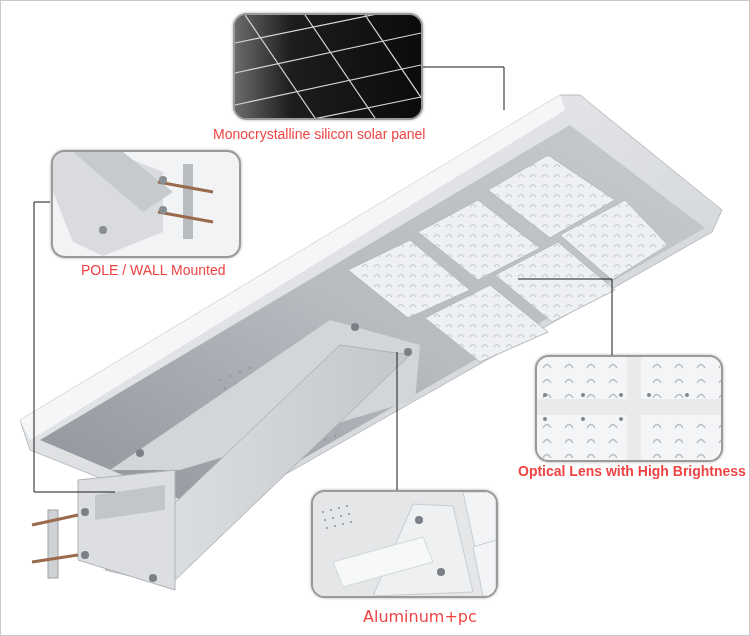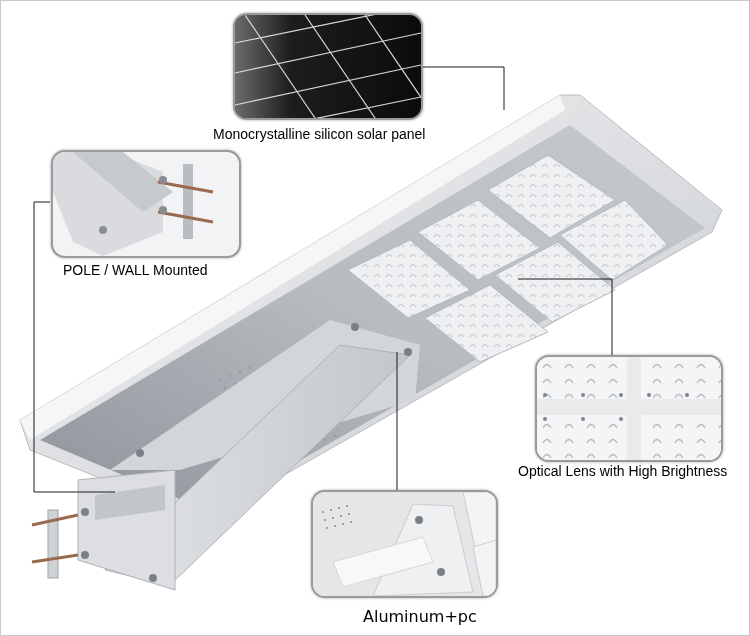--- a/index.html
+++ b/index.html
@@ -11,21 +11,21 @@
     position: absolute; left: 0; top: 0; width: 748px; height: 634px;
     border: 1px solid #c9c9c9; box-sizing: content-box;
   }
   .scene { position: absolute; left: 0; top: 0; }
   .callout-img {
     position: absolute; border-radius: 14px; overflow: hidden;
     border: 2px solid #9a9a9a; box-shadow: 0 0 3px rgba(0,0,0,0.35);
     background: #eee;
   }
   .callout-label {
-    position: absolute; color: #000000; white-space: nowrap; text-align: center;
+    position: absolute; color: #ef4444; white-space: nowrap; text-align: center;
   }
 </style>
 </head>
 <body>
 
 <div class="frame"></div>
 
 <svg class="scene" width="750" height="636" viewBox="0 0 750 636">
   <defs>
     <linearGradient id="housingTop" x1="0" y1="0" x2="1" y2="1">
@@ -136,21 +136,21 @@
     <polygon points="0,0 60,0 110,20 110,80 50,104 20,90 0,40" fill="#d9dbde"></polygon>
     <polygon points="20,0 70,0 120,40 90,60" fill="#c7cacd"></polygon>
     <rect x="130" y="12" width="10" height="75" fill="#b9bcc0"></rect>
     <line x1="105" y1="30" x2="160" y2="40" stroke="#9a6a4f" stroke-width="3"></line>
     <line x1="105" y1="60" x2="160" y2="70" stroke="#9a6a4f" stroke-width="3"></line>
     <circle cx="110" cy="28" r="4" fill="#8a8e93"></circle>
     <circle cx="110" cy="58" r="4" fill="#8a8e93"></circle>
     <circle cx="50" cy="78" r="4" fill="#8a8e93"></circle>
   </svg>
 </div>
-<div class="callout-label" style="left:63px; top:262px; font-size:14px;">POLE / WALL Mounted</div>
+<div class="callout-label" style="left:81px; top:262px; font-size:14px;">POLE / WALL Mounted</div>
 
 <div class="callout-img" style="left:535px; top:355px; width:184px; height:103px; background:#f4f5f6;">
   <svg width="184" height="103" viewBox="0 0 184 103">
     <defs>
       <pattern id="lensDots" width="22" height="15" patternUnits="userSpaceOnUse">
         <rect width="22" height="15" fill="#f4f5f6"></rect>
         <path d="M6 11 Q10 4 14 11" stroke="#b9bdc2" stroke-width="1.3" fill="none"></path>
       </pattern>
     </defs>
     <rect width="184" height="103" fill="url(#lensDots)"></rect>
@@ -161,21 +161,21 @@
         <circle cx="46" cy="38" r="2"></circle>
         <circle cx="84" cy="38" r="2"></circle>
       <circle cx="8" cy="62" r="2"></circle>
         <circle cx="46" cy="62" r="2"></circle>
         <circle cx="84" cy="62" r="2"></circle>
       <circle cx="112" cy="38" r="2"></circle>
         <circle cx="150" cy="38" r="2"></circle>
     </g>
   </svg>
 </div>
-<div class="callout-label" style="left:518px; top:463px; font-size:14px;">Optical Lens with High Brightness</div>
+<div class="callout-label" style="left:518px; top:463px; font-size:14px;font-weight:bold;">Optical Lens with High Brightness</div>
 
 <div class="callout-img" style="left:311px; top:490px; width:183px; height:104px; background:#e9ebed;">
   <svg width="183" height="104" viewBox="0 0 183 104">
     <rect width="183" height="104" fill="#e4e6e8"></rect>
     <polygon points="100,12 140,14 160,100 60,104" fill="#eef0f1" stroke="#c9ccd0"></polygon>
     <polygon points="20,70 110,45 120,70 30,95" fill="#f7f8f8" stroke="#d3d6d9"></polygon>
     <circle cx="106" cy="28" r="4" fill="#7b8087"></circle>
     <circle cx="128" cy="80" r="4" fill="#7b8087"></circle>
     <g fill="#8c9197">
       <circle cx="10" cy="20" r="1"></circle>

